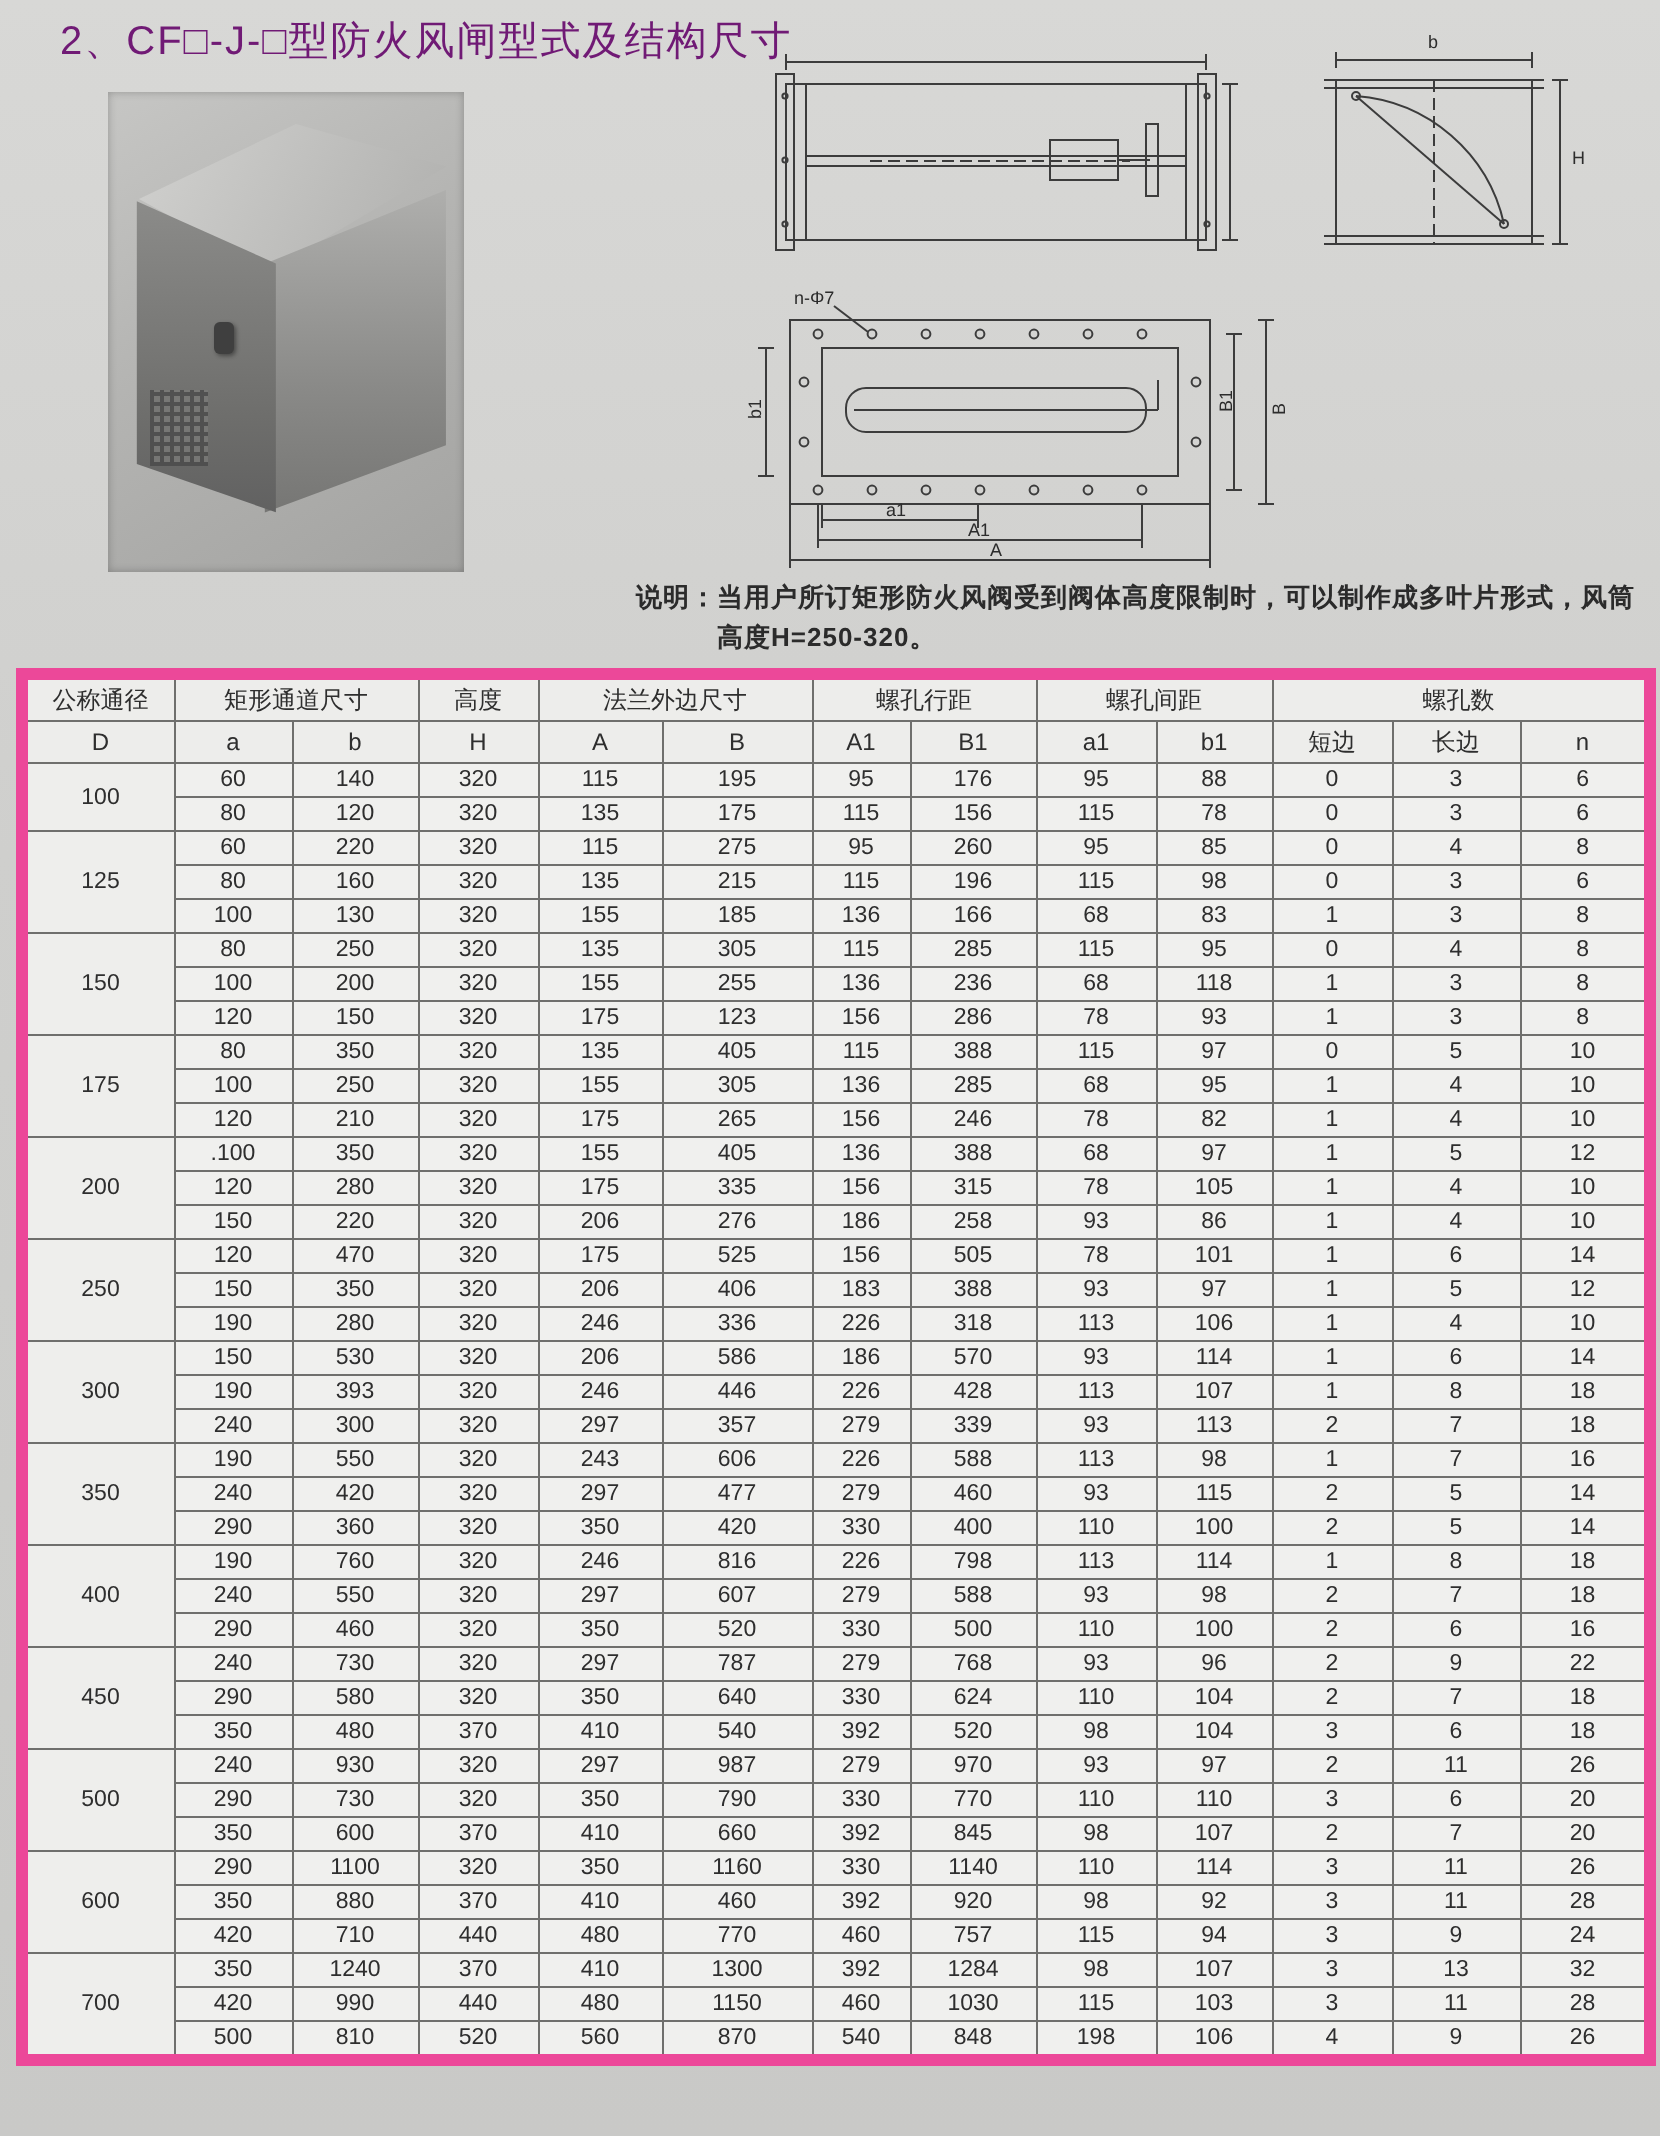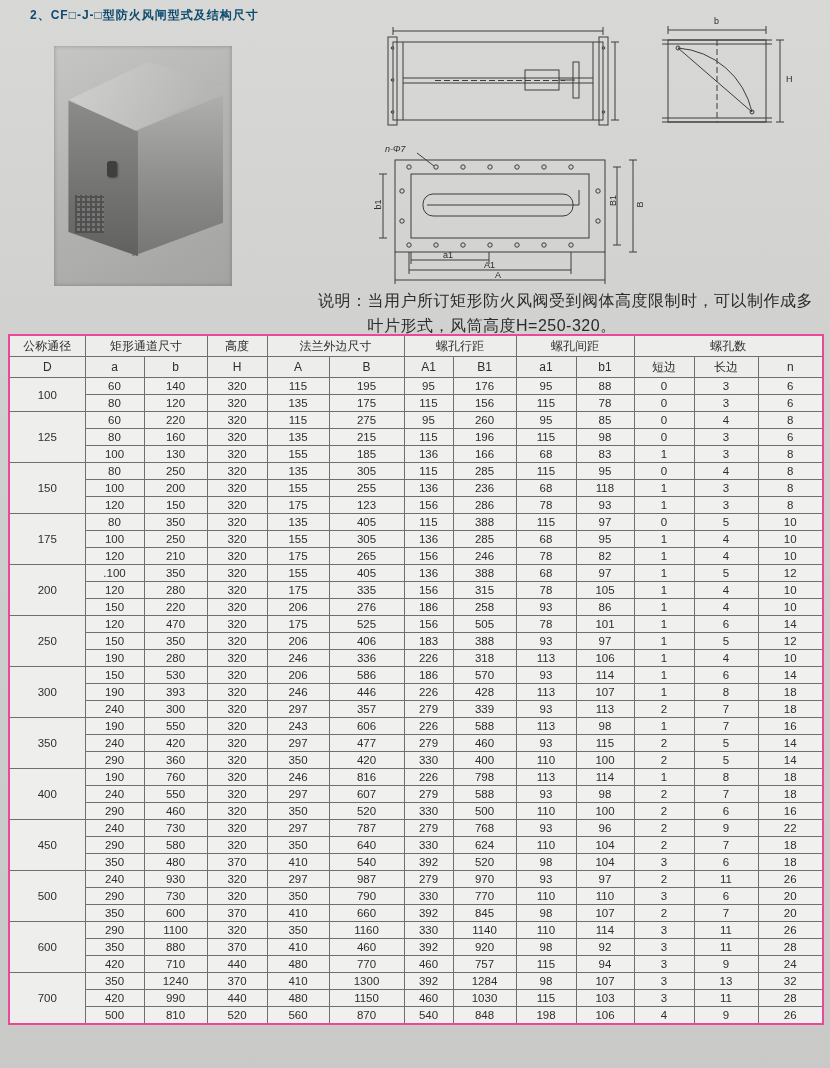--- a/index.html
+++ b/index.html
@@ -2,22 +2,22 @@
 <html><head>
 <meta charset="utf-8">
 <style>
   html,body{margin:0;padding:0;}
   body{
     width:830px;height:1068px;position:relative;overflow:hidden;
     background:linear-gradient(180deg,#d8d8d6 0%,#cfcfcd 40%,#c9c9c7 100%);
     font-family:"Liberation Sans","DejaVu Sans",sans-serif;color:#222;
   }
   .page-title{
-    position:absolute;left:30px;top:7px;font-size:12px;font-weight:700;
-    letter-spacing:1px;color:#0c4a6e;
+    position:absolute;left:30px;top:7px;font-size:20px;font-weight:400;
+    letter-spacing:1px;color:#701a75;
   }
   
   .photo{
     position:absolute;left:54px;top:46px;width:178px;height:240px;
     background:linear-gradient(150deg,#c6c6c4 0%,#b4b4b2 45%,#a3a3a1 100%);
     box-shadow:0 0 4px rgba(0,0,0,.25) inset;
   }
   .photo .face{position:absolute;}
   .face-top{
     left:6%;top:6%;width:90%;height:34%;
@@ -47,30 +47,30 @@
     background:#3f3f3f;box-shadow:1px 1px 2px rgba(0,0,0,.4);
   }
   
   .drawing{position:absolute;}
   .drawing svg{display:block;}
   .dim-label{position:absolute;font-size:9px;color:#2c2c2c;line-height:1;}
   .rot{transform:rotate(-90deg);transform-origin:center;}
   
   .note{
     position:absolute;left:318px;top:289px;width:506px;display:flex;
-    font-size:16px;line-height:1.55;color:#2b2b2b;letter-spacing:.5px;
+    font-size:13px;line-height:1.55;color:#2b2b2b;letter-spacing:.5px;font-weight:bold;
   }
   .note .note-label{flex:0 0 auto;white-space:nowrap;}
   .note .note-text{flex:1 1 auto;}
   
   table.dims{
     position:absolute;left:8px;top:334px;width:814px;
     border-collapse:collapse;table-layout:fixed;
     font-size:11.5px;color:#2e2e2e;background:#0f172a;
-    border:2px solid #ec4899;
+    border:6px solid #ec4899;
   }
   table.dims th,table.dims td{
     border:1px solid #6f6f6d;text-align:center;vertical-align:middle;
     padding:0;height:16px;font-weight:400;background:#f0f0ee;
     overflow:hidden;white-space:nowrap;
   }
   table.dims thead th{height:20px;font-size:12px;background:#ededeb;}
   table.dims td.dcol{background:#eeeeec;}
 </style>
 </head>
@@ -181,21 +181,21 @@
         <line x1="118" y1="106" x2="118" y2="118"></line>
       <line x1="40" y1="114" x2="118" y2="114"></line>
       <line x1="38" y1="106" x2="38" y2="128"></line>
         <line x1="200" y1="106" x2="200" y2="128"></line>
       <line x1="38" y1="124" x2="200" y2="124"></line>
       <line x1="24" y1="106" x2="24" y2="138"></line>
         <line x1="234" y1="106" x2="234" y2="138"></line>
       <line x1="24" y1="134" x2="234" y2="134"></line>
     </g>
   </svg>
-  <span class="dim-label" style="left:14px;top:-1px;font-style:italic;">n-Φ7</span>
+  <span class="dim-label" style="left:26px;top:-1px;">n-Φ7</span>
   <span class="dim-label rot" style="left:2px;top:54px;">b1</span>
   <span class="dim-label rot" style="left:237px;top:50px;">B1</span>
   <span class="dim-label rot" style="left:266px;top:54px;">B</span>
   <span class="dim-label" style="left:72px;top:105px;">a1</span>
   <span class="dim-label" style="left:113px;top:115px;">A1</span>
   <span class="dim-label" style="left:124px;top:125px;">A</span>
 </div>
 
 <div class="note">
   <span class="note-label">说明：</span>

